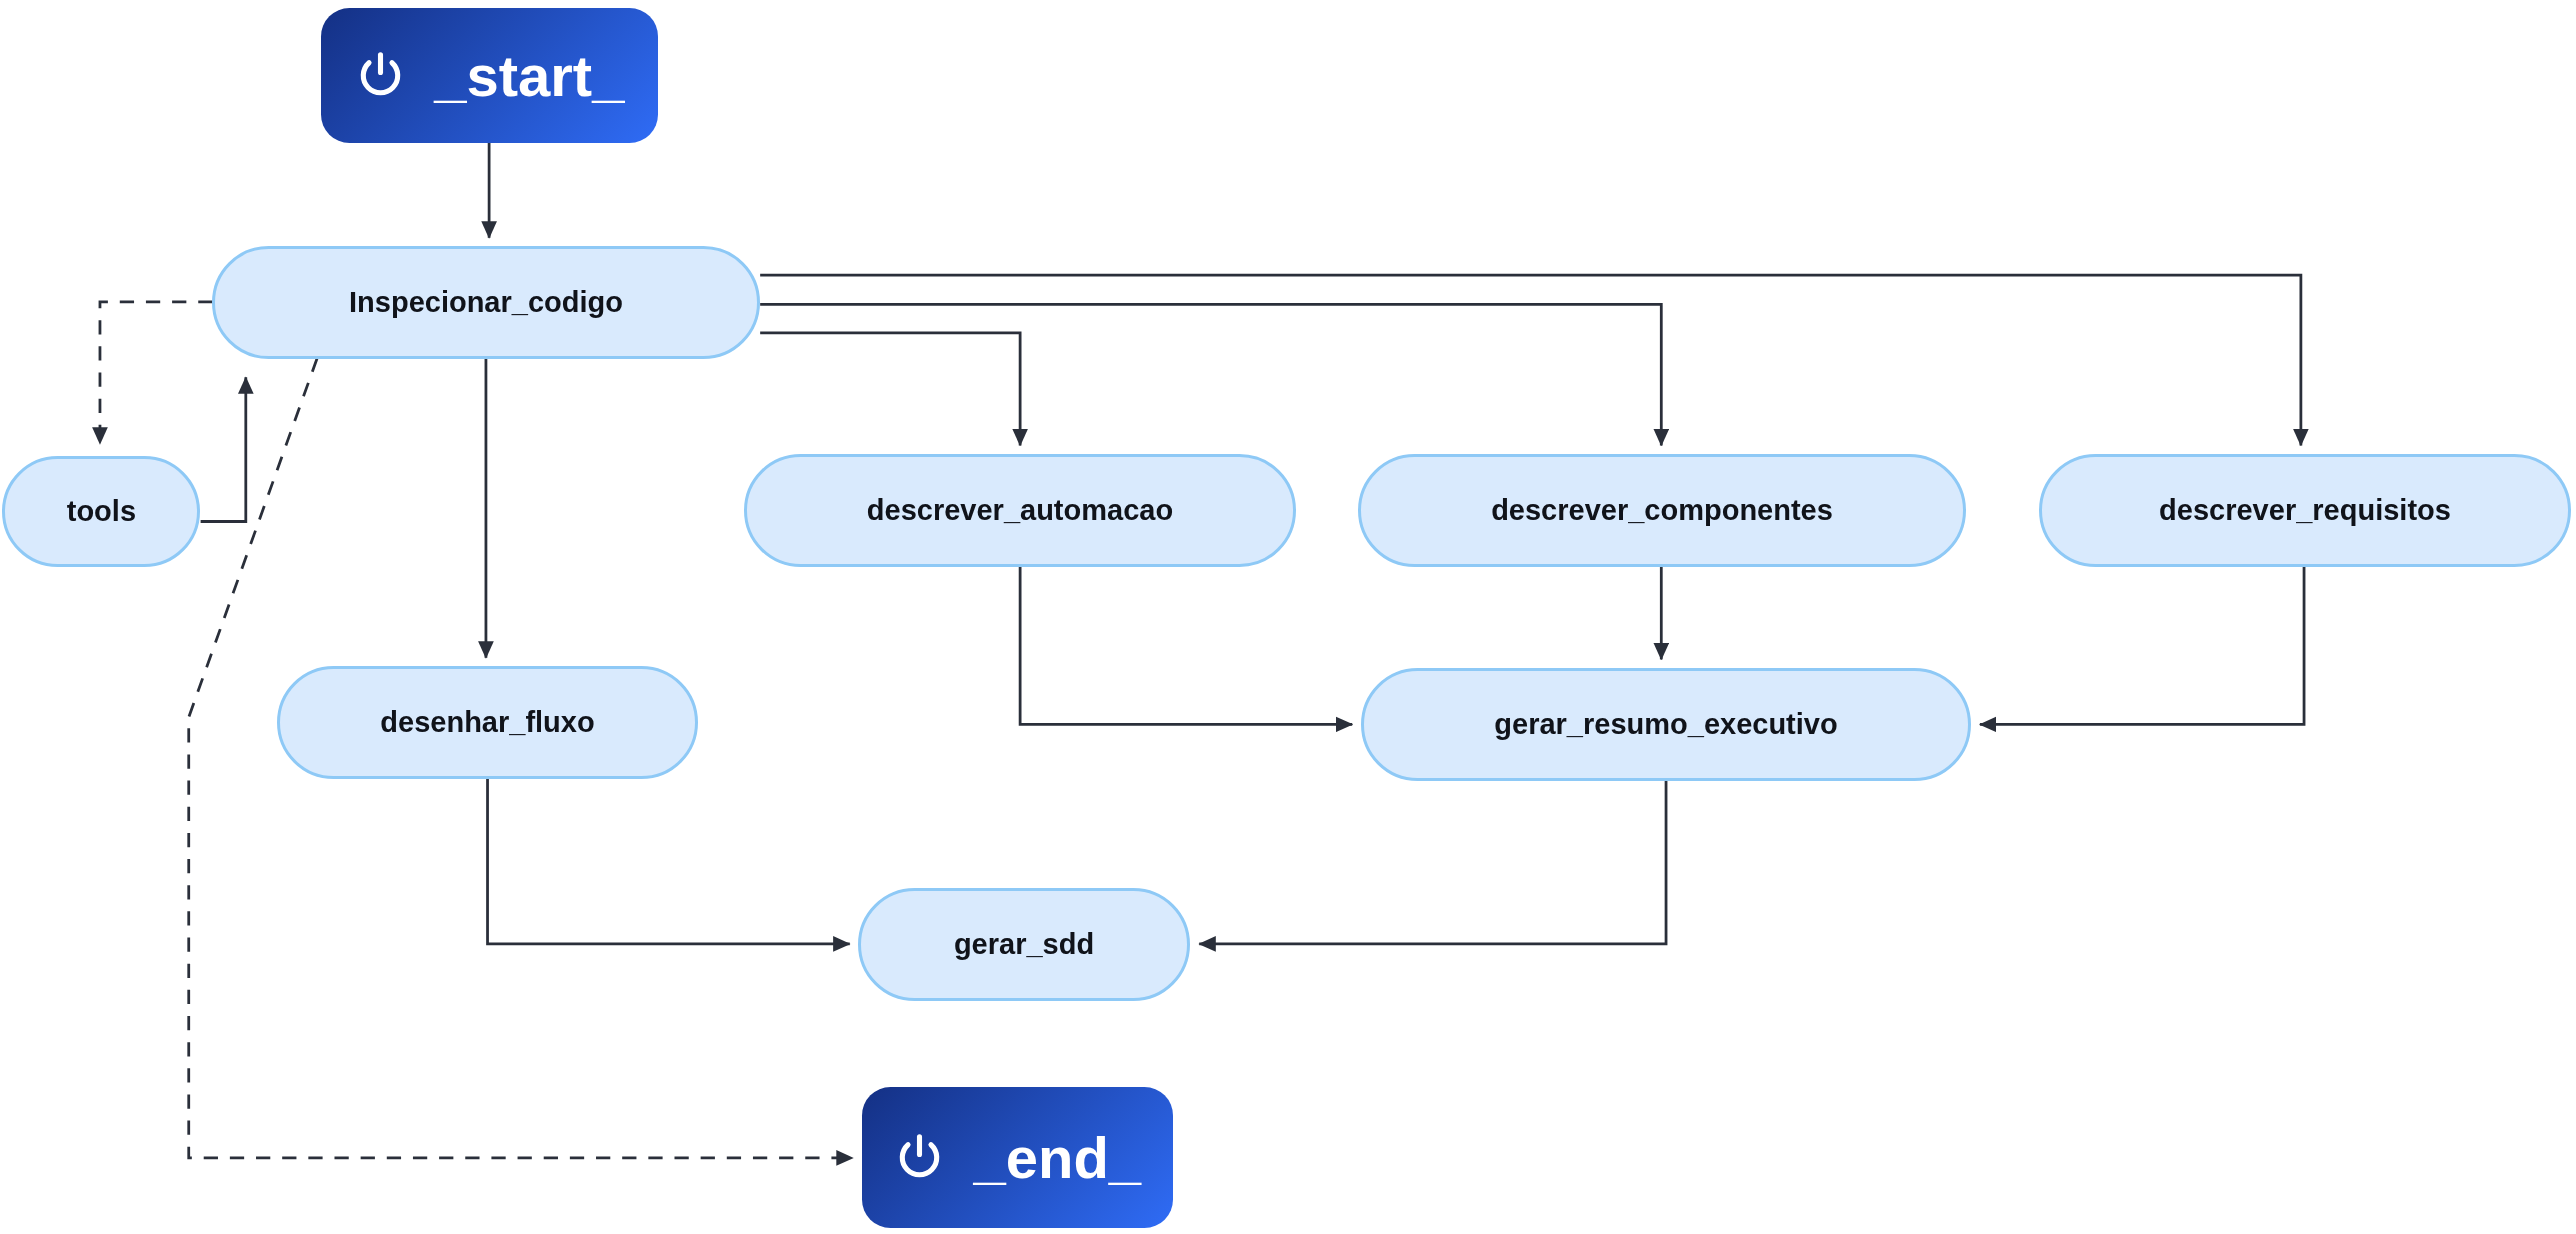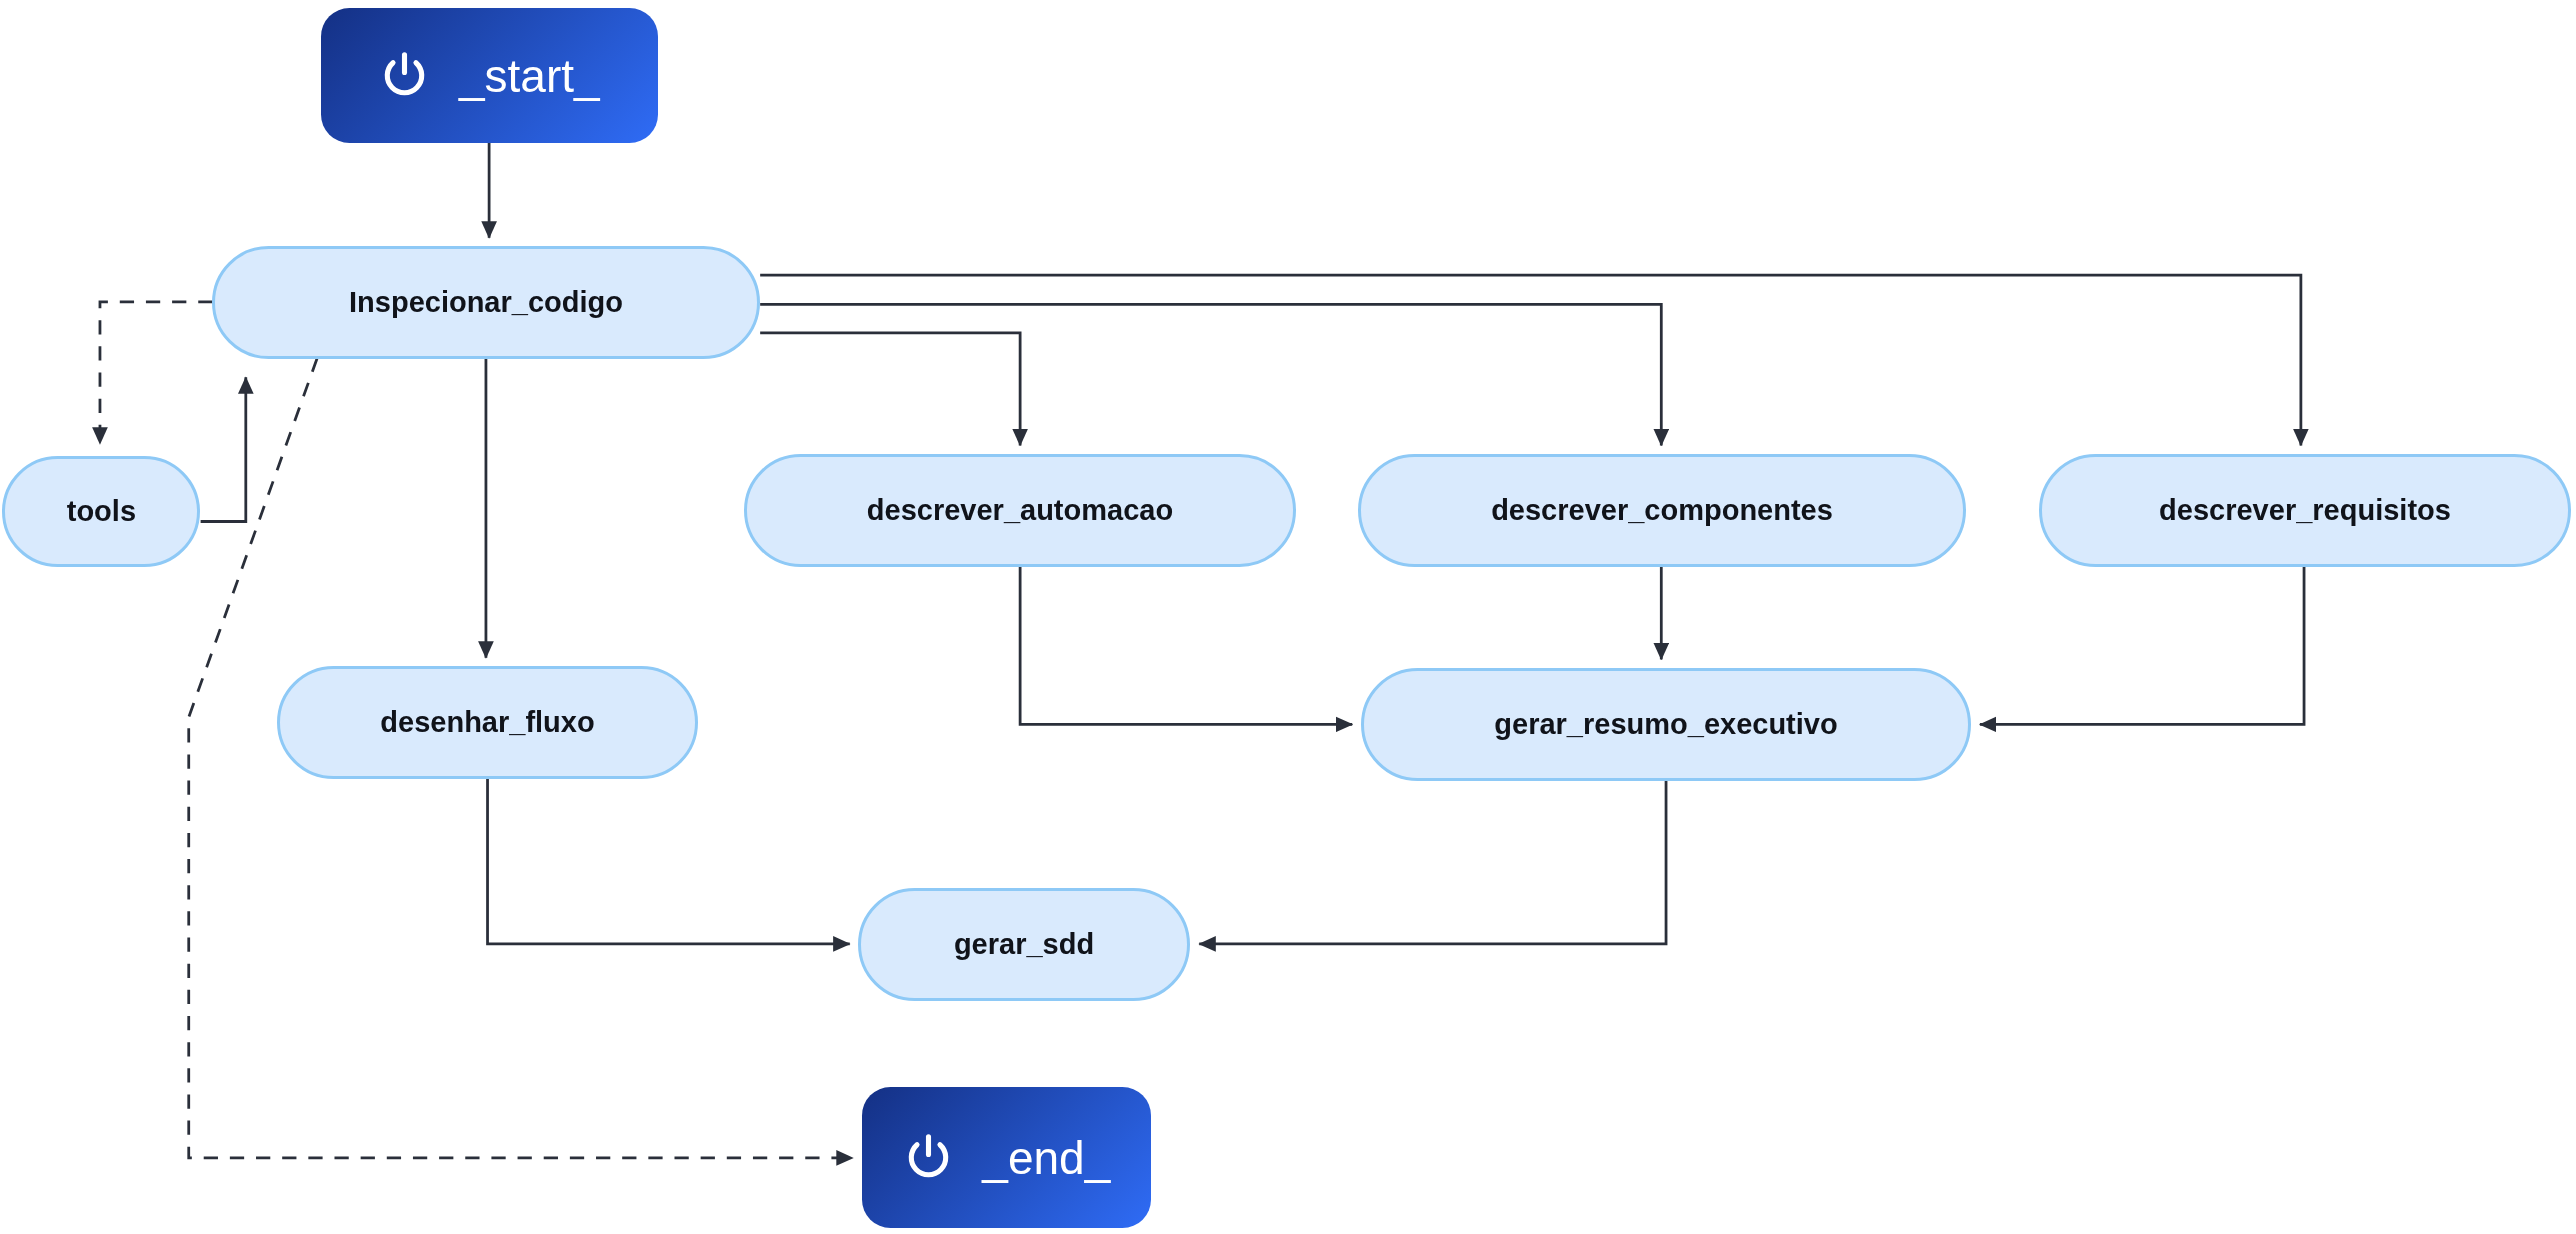--- a/index.html
+++ b/index.html
@@ -38,22 +38,22 @@
     border-radius: 57px;
     color: var(--node-text, #10131a);
     font-size: 29px;
     font-weight: 700;
   }
   .node.terminal {
     background: linear-gradient(135deg, var(--term-grad-a, #143084) 0%, var(--term-grad-b, #2f6cf6) 100%);
     border: none;
     border-radius: 28.5px;
     color: var(--term-text, #ffffff);
-    font-size: 46px;
-    font-weight: 400;
+    font-size: 58px;
+    font-weight: 700;
     gap: 8px;
   }
   .node .label {
     display: inline-block;
   }
   .node.terminal .power-icon {
     width: 51px;
     height: 51px;
     margin-right: 20.6px;
     flex: 0 0 auto;
@@ -107,21 +107,21 @@
     </div>
     <div class="node step" style="left: 277px; top: 666px; width: 421px; height: 113px; text-align: center;">
       <span class="label">desenhar_fluxo</span>
     </div>
     <div class="node step" style="left: 1361px; top: 668px; width: 610px; height: 113px;">
       <span class="label">gerar_resumo_executivo</span>
     </div>
     <div class="node step" style="left: 858px; top: 888px; width: 332px; height: 113px;">
       <span class="label">gerar_sdd</span>
     </div>
-    <div class="node terminal" style="left: 862px; top: 1087px; width: 289px; height: 141px;">
+    <div class="node terminal" style="left: 862px; top: 1087px; width: 311px; height: 141px;">
       <svg class="power-icon" viewBox="0 0 24 24" fill="none" stroke="currentColor" stroke-width="2.4" stroke-linecap="round">
         <line x1="12" y1="2.2" x2="12" y2="10.6"></line>
         <path d="M 6.6,6 A 8.1,8.1 0 1 0 17.4,6"></path>
       </svg>
       <span class="label">_end_</span>
     </div>
   </div>
 
 
 </body></html>

